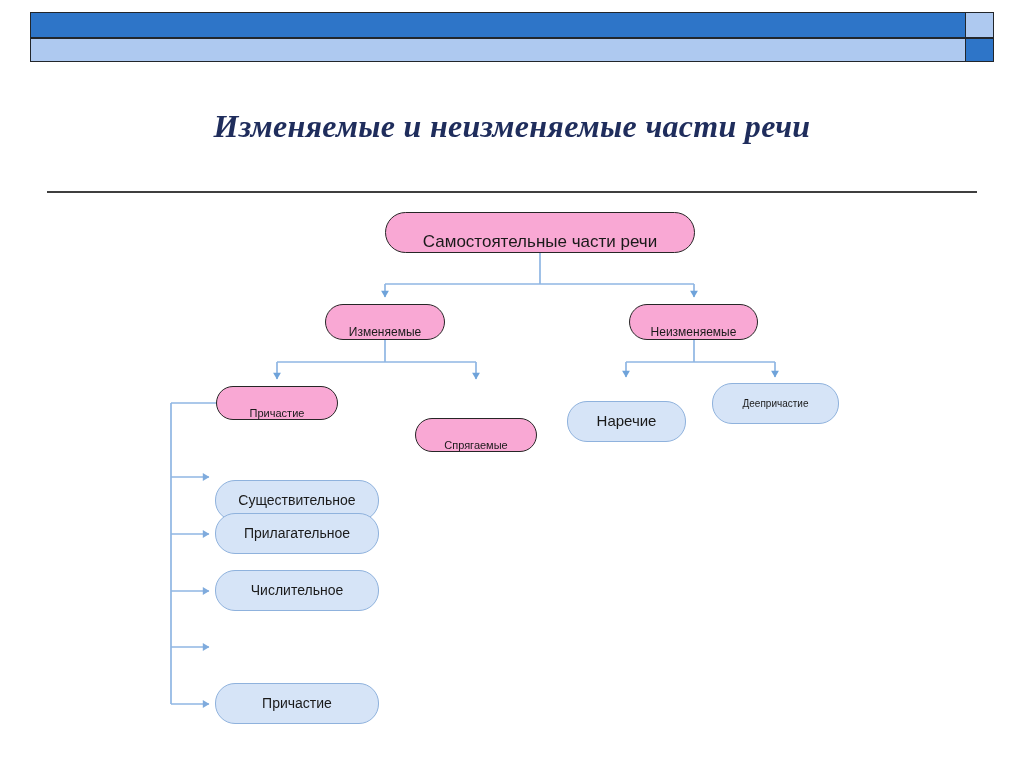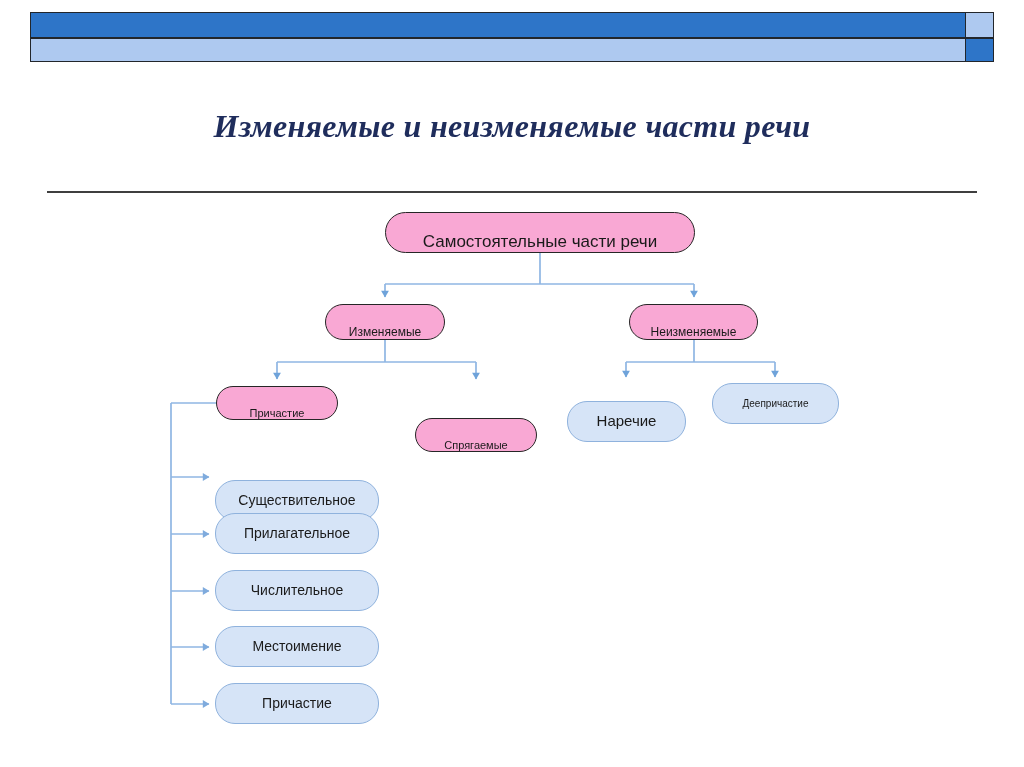--- a/index.html
+++ b/index.html
@@ -184,19 +184,16 @@
     </div>
     <div class="node node-blue" style="left: 215px; top: 480px; width: 164px; height: 41px; font-size: 14px;">
       <span>Существительное</span>
     </div>
     <div class="node node-blue" style="left: 215px; top: 513px; width: 164px; height: 41px; font-size: 14px; text-align: right;">
       <span>Прилагательное</span>
     </div>
     <div class="node node-blue" style="left: 215px; top: 570px; width: 164px; height: 41px; font-size: 14px; justify-content: center;">
       <span>Числительное</span>
     </div>
-    <div class="node node-blue" style="left: 215px; top: 626px; width: 164px; height: 41px; font-size: 14px;">
-      <span>Местоимение</span>
-    </div>
     <div class="node node-blue" style="left: 215px; top: 683px; width: 164px; height: 41px; font-size: 14px;">
       <span>Причастие</span>
     </div>
   </div>
 
 </body></html>

